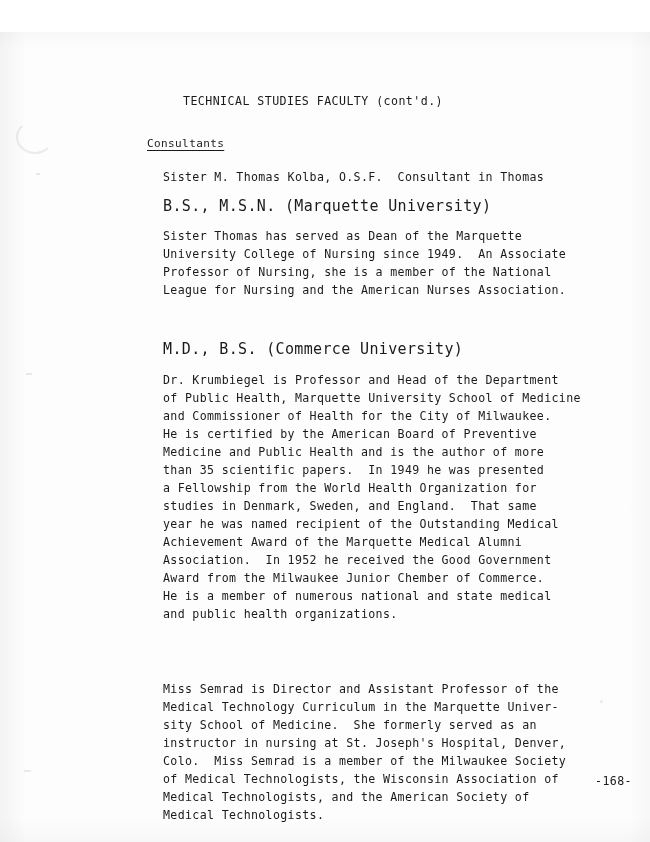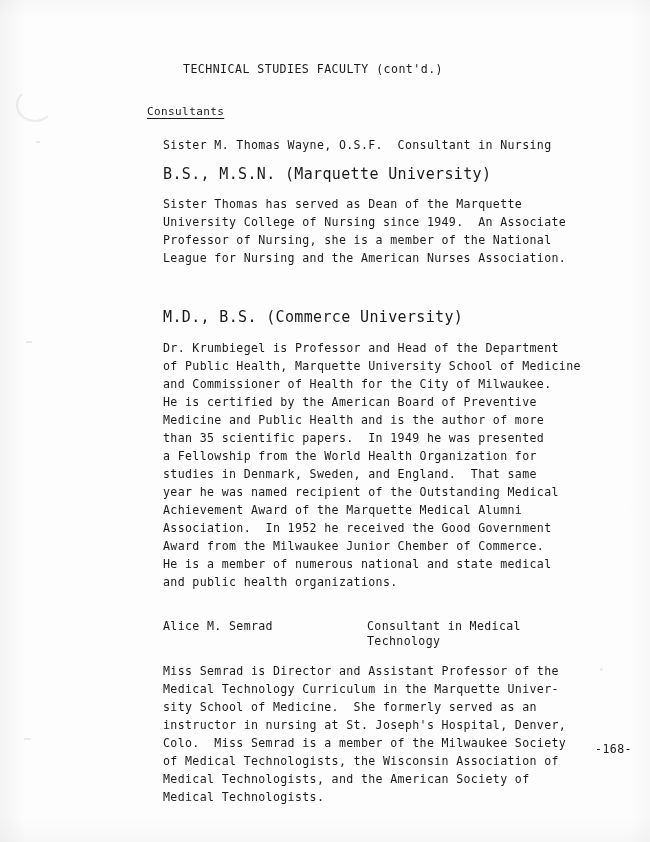--- a/index.html
+++ b/index.html
@@ -16,20 +16,21 @@
     overflow: hidden;
     position: relative;
   }
 
   
   .page {
     position: absolute;
     inset: 0;
     background: #fdfdfd;
     overflow: hidden;
+    margin-top: 32px;
   }
 
   
   .scan-edge-left {
     position: absolute;
     left: 0; top: 0;
     width: 26px; height: 842px;
     background: linear-gradient(to right, rgba(140,140,145,0.085), rgba(255,255,255,0));
     pointer-events: none;
   }
@@ -211,21 +212,21 @@
 
   <div class="doc">
 
     <div class="running-head"><span class="running-head-inner">TECHNICAL STUDIES FACULTY (cont'd.)</span></div>
 
     <div class="section-heading">Consultants</div>
 
     <div class="entries">
 
       <div class="entry">
-        <div class="entry-head inline-head"><span class="head-title-inline">Sister M. Thomas Wayne, O.S.F.  Consultant in Nursing</span></div>
+        <div class="entry-head inline-head"><span class="head-title-inline">Sister M. Thomas Kolba, O.S.F.  Consultant in Thomas</span></div>
         <div style="height:14.3px"></div>
         <div class="entry-degrees">B.S., M.S.N. (Marquette University)</div>
         <div style="height:14.3px"></div>
         <div class="entry-bio">Sister Thomas has served as Dean of the Marquette
 University College of Nursing since 1949.  An Associate
 Professor of Nursing, she is a member of the National
 League for Nursing and the American Nurses Association.</div>
       </div>
 
       <div style="height:28.6px"></div>
@@ -246,22 +247,20 @@
 Achievement Award of the Marquette Medical Alumni
 Association.  In 1952 he received the Good Government
 Award from the Milwaukee Junior Chember of Commerce.
 He is a member of numerous national and state medical
 and public health organizations.</div>
       </div>
 
       <div style="height:28.6px"></div>
 
       <div class="entry">
-        <div class="entry-head"><span class="head-name">Alice M. Semrad</span><span class="head-title-col">Consultant in Medical
-Technology</span></div>
         <div style="height:14.3px"></div>
         <div style="height:14.3px"></div>
         <div class="entry-bio">Miss Semrad is Director and Assistant Professor of the
 Medical Technology Curriculum in the Marquette Univer-
 sity School of Medicine.  She formerly served as an
 instructor in nursing at St. Joseph's Hospital, Denver,
 Colo.  Miss Semrad is a member of the Milwaukee Society
 of Medical Technologists, the Wisconsin Association of
 Medical Technologists, and the American Society of
 Medical Technologists.</div>

